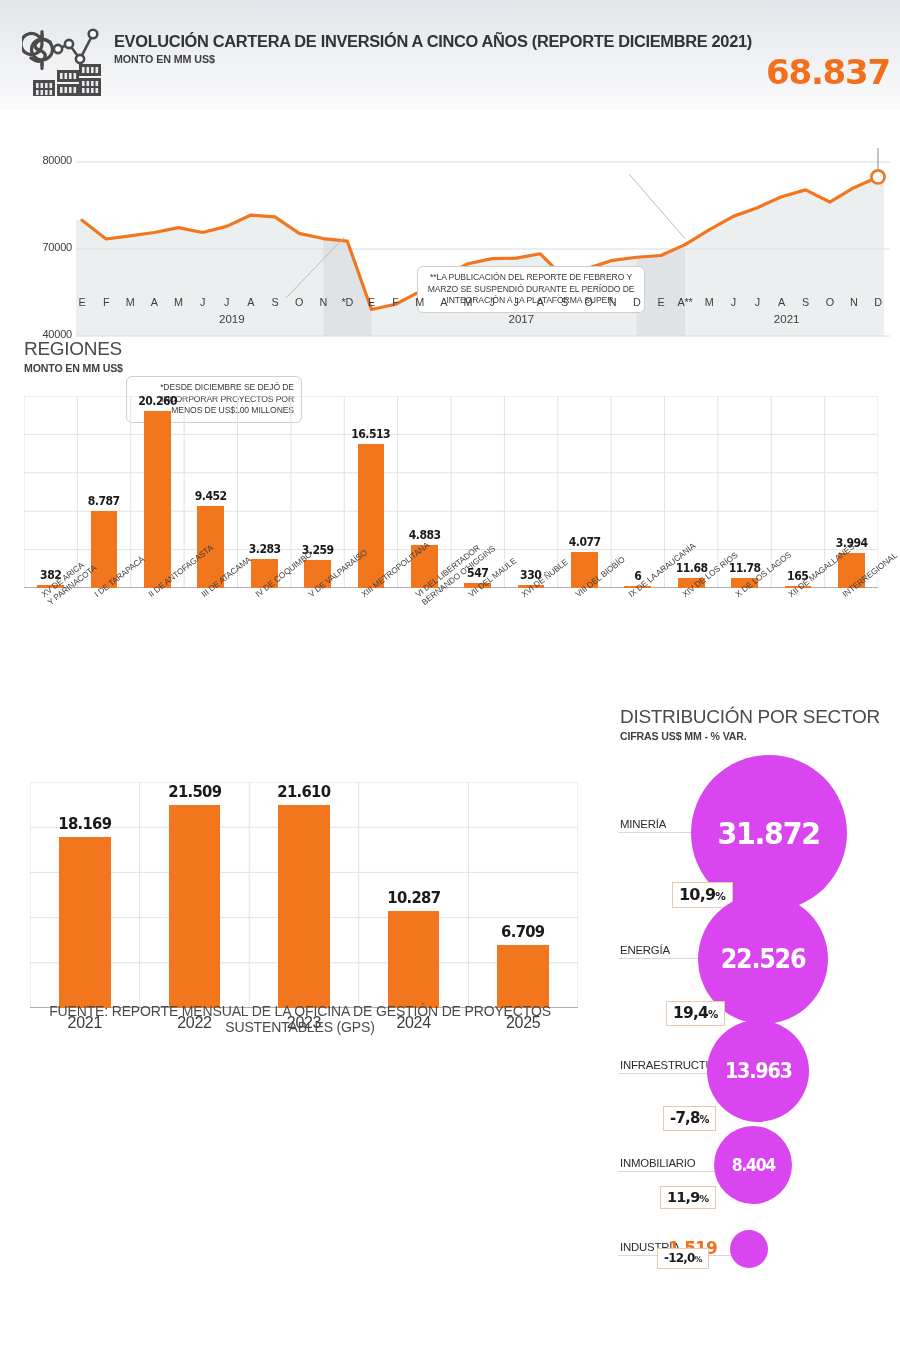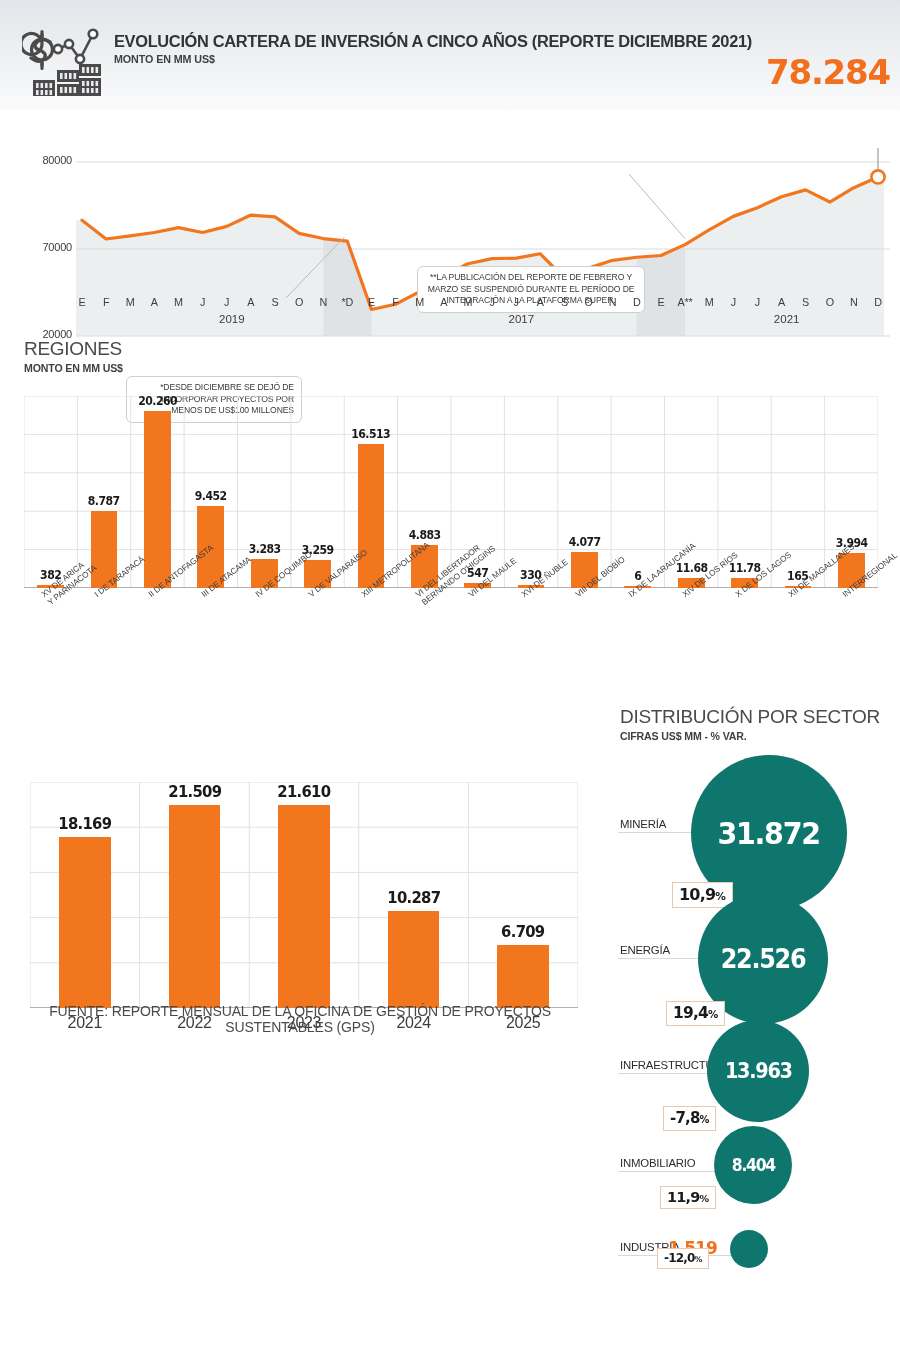--- a/index.html
+++ b/index.html
@@ -101,21 +101,21 @@
 
   
   .sectors{position:absolute;left:608px;top:706px;width:292px;height:660px;}
   .sec-head{position:absolute;left:12px;top:0;}
   .sec-line{position:absolute;height:1px;background:#d8d8d8;}
   .sec-name{
     position:absolute;font-size:11.4px;color:#2b2b2b;letter-spacing:-0.2px;
     white-space:nowrap;
   }
   .bubble{
-    position:absolute;border-radius:50%;background:#0f766e;
+    position:absolute;border-radius:50%;background:#d946ef;
     display:flex;align-items:center;justify-content:center;
   }
   .bub-val{
     color:#fff;font-weight:700;font-family:"DejaVu Sans", sans-serif;
     letter-spacing:-1.4px;line-height:1;transform:scaleX(0.92);
   }
   .bub-val-out{
     position:absolute;color:#f2701d;font-weight:700;
     font-family:"DejaVu Sans", sans-serif;letter-spacing:-1px;
   }
@@ -184,42 +184,42 @@
             <rect x="18.5" y="72" width="2.6" height="5"></rect>
           <rect x="23" y="72" width="2.6" height="5"></rect>
             <rect x="27.5" y="72" width="2.6" height="5"></rect>
         </g>
       </svg>
     </div>
     <div class="header-titles">
       <div class="h-title">EVOLUCIÓN CARTERA DE INVERSIÓN A CINCO AÑOS (REPORTE DICIEMBRE 2021)</div>
       <div class="h-sub">MONTO EN MM US$</div>
     </div>
-    <div class="big-number">78.284</div>
+    <div class="big-number">68.837</div>
   </div>
 
   <div class="linechart">
     <svg id="line-svg" viewBox="0 0 900 222" width="900" height="222">
         <rect x="76" y="14" width="808" height="174" fill="#eceff0"></rect>
         <rect x="323.21212121212125" y="14" width="48.24242424242419" height="174" fill="#dfe3e5"></rect>
         <rect x="636.7878787878788" y="14" width="48.24242424242425" height="174" fill="#dfe3e5"></rect>
         <path d="M 76 14 L 76 72.29 L 82 72.29 L 106.12121212121212 90.995 L 130.24242424242425 87.95 L 154.36363636363637 84.47 L 178.4848484848485 79.685 L 202.60606060606062 84.47 L 226.72727272727272 78.38 L 250.84848484848484 67.07 L 274.969696969697 68.81 L 299.0909090909091 85.34 L 323.21212121212125 90.56 L 347.3333333333333 93.17 L 371.45454545454544 161.465 L 395.57575757575756 156.245 L 419.6969696969697 143.63 L 443.8181818181818 127.97 L 467.93939393939394 115.79 L 492.06060606060606 110.57 L 516.1818181818182 110.135 L 540.3030303030303 105.785 L 564.4242424242425 130.145 L 588.5454545454545 120.14 L 612.6666666666666 112.31 L 636.7878787878788 109.265 L 660.9090909090909 107.525 L 685.030303030303 96.65 L 709.1515151515151 81.86 L 733.2727272727273 68.375 L 757.3939393939394 59.67500000000001 L 781.5151515151515 48.80000000000001 L 805.6363636363636 41.84 L 829.7575757575758 54.02000000000001 L 853.8787878787879 39.66499999999999 L 878 28.92920000000001 L 890 28.92920000000001 L 890 14 Z" fill="#ffffff"></path>
         <line x1="76" y1="188" x2="890" y2="188" stroke="#d9dcdd" stroke-width="1"></line>
         <line x1="76" y1="101" x2="890" y2="101" stroke="#d9dcdd" stroke-width="1"></line>
         <line x1="76" y1="14" x2="890" y2="14" stroke="#d9dcdd" stroke-width="1"></line>
         <path d="M82 72.29 L106.12121212121212 90.995 L130.24242424242425 87.95 L154.36363636363637 84.47 L178.4848484848485 79.685 L202.60606060606062 84.47 L226.72727272727272 78.38 L250.84848484848484 67.07 L274.969696969697 68.81 L299.0909090909091 85.34 L323.21212121212125 90.56 L347.3333333333333 93.17 L371.45454545454544 161.465 L395.57575757575756 156.245 L419.6969696969697 143.63 L443.8181818181818 127.97 L467.93939393939394 115.79 L492.06060606060606 110.57 L516.1818181818182 110.135 L540.3030303030303 105.785 L564.4242424242425 130.145 L588.5454545454545 120.14 L612.6666666666666 112.31 L636.7878787878788 109.265 L660.9090909090909 107.525 L685.030303030303 96.65 L709.1515151515151 81.86 L733.2727272727273 68.375 L757.3939393939394 59.67500000000001 L781.5151515151515 48.80000000000001 L805.6363636363636 41.84 L829.7575757575758 54.02000000000001 L853.8787878787879 39.66499999999999 L878 28.92920000000001 " fill="none" stroke="#f2761e" stroke-width="3.2" stroke-linejoin="round" stroke-linecap="round"></path>
         <line x1="344.3333333333333" y1="89.17" x2="286" y2="150" stroke="#b9b9b9" stroke-width="1"></line>
         <line x1="685.030303030303" y1="90.65" x2="629" y2="26" stroke="#b9b9b9" stroke-width="1"></line>
         <line x1="878" y1="20.92920000000001" x2="878" y2="0" stroke="#8b8b8b" stroke-width="1"></line>
         <circle cx="878" cy="28.92920000000001" r="6.6" fill="#ffffff" stroke="#f2761e" stroke-width="2.6"></circle>
       </svg>
     <div id="ylabels">
         <div class="ylabel" style="left:18px;top:6px">80000</div>
         <div class="ylabel" style="left:18px;top:93px">70000</div>
-        <div class="ylabel" style="left:18px;top:180px">20000</div>
+        <div class="ylabel" style="left:18px;top:180px">40000</div>
       </div>
     <div class="callout c1">*DESDE DICIEMBRE SE DEJÓ DE INCORPORAR PROYECTOS POR MENOS DE US$100 MILLONES</div>
     <div class="callout c2">**LA PUBLICACIÓN DEL REPORTE DE FEBRERO Y MARZO SE SUSPENDIÓ DURANTE EL PERÍODO DE INTEGRACIÓN A LA PLATAFORMA SUPER.</div>
   </div>
   <div class="xaxis">
     <div id="xmonths">
         <div class="xm" style="left:82px;top:0px">E</div>
         <div class="xm" style="left:106.12121212121212px;top:0px">F</div>
         <div class="xm" style="left:130.24242424242425px;top:0px">M</div>
         <div class="xm" style="left:154.36363636363637px;top:0px">A</div>

